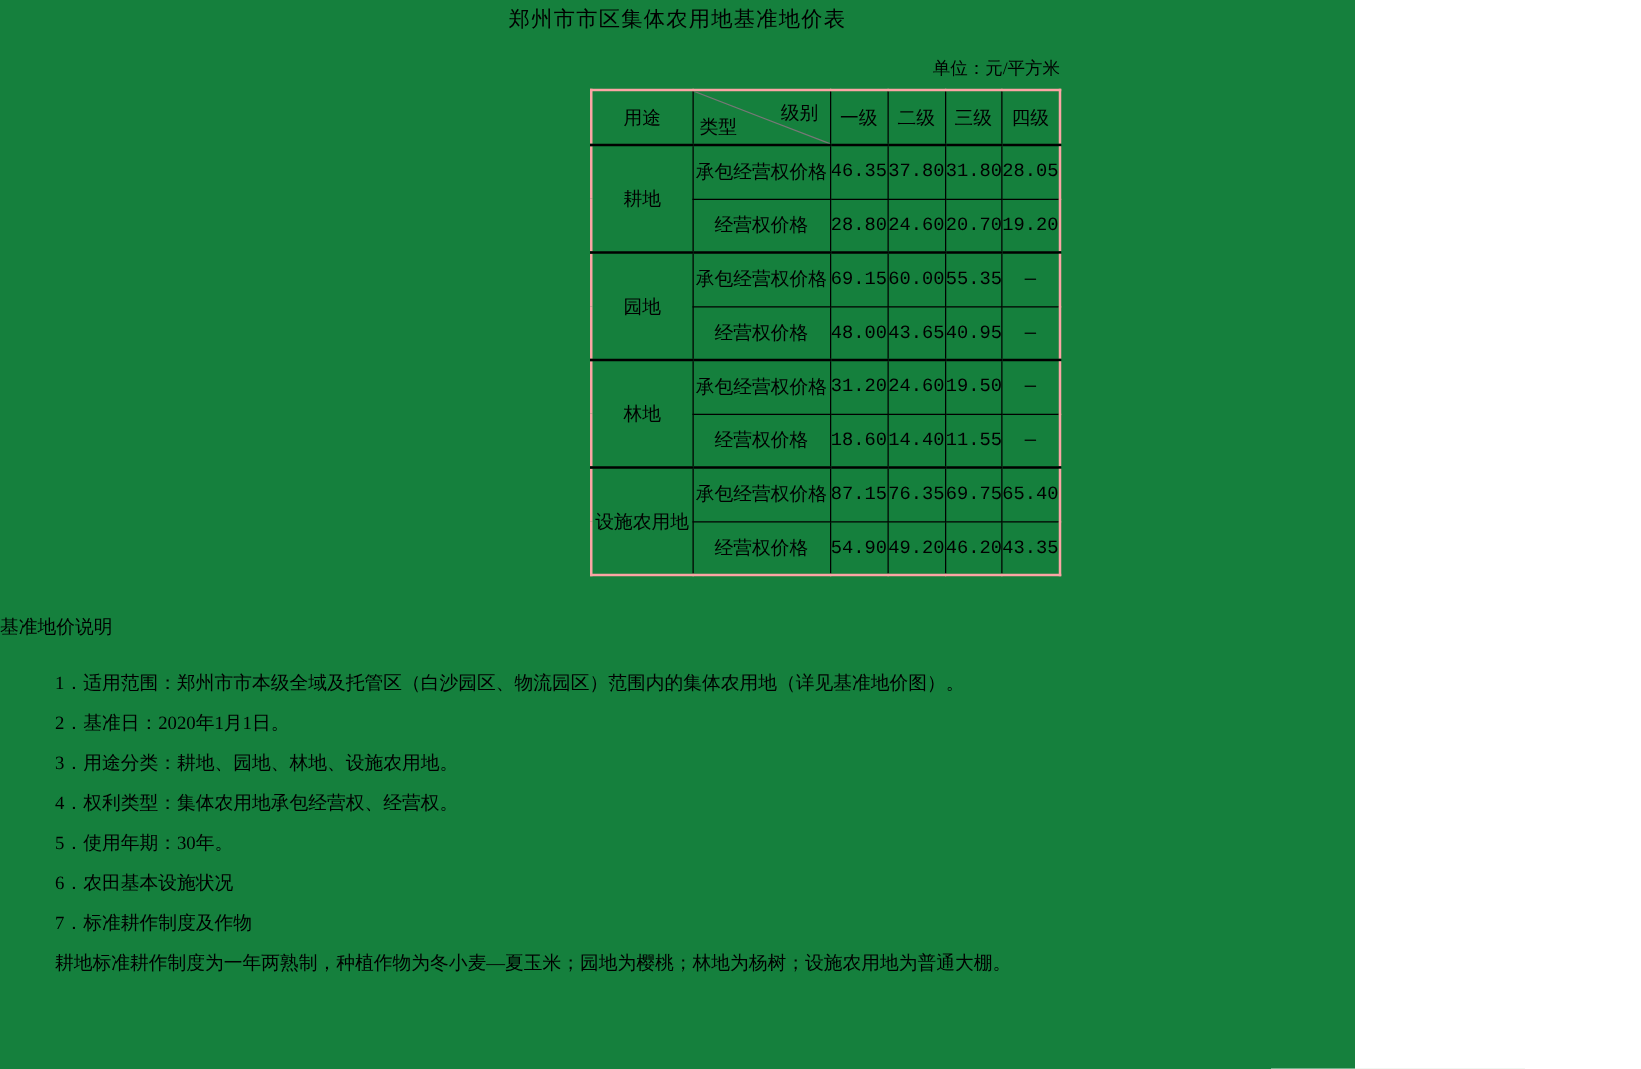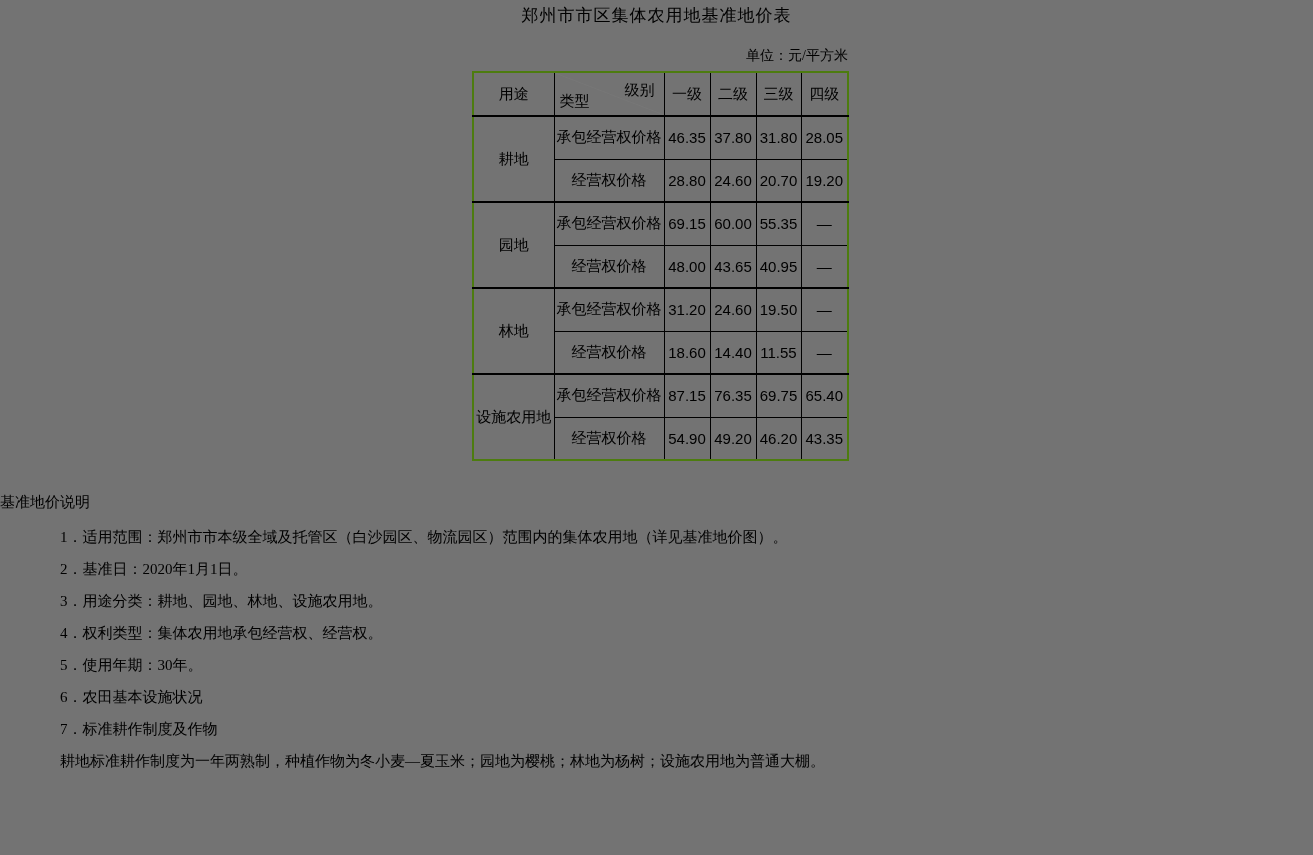--- a/index.html
+++ b/index.html
@@ -4,23 +4,23 @@
 <style>
   * { box-sizing: border-box; }
   html, body {
     margin: 0; padding: 0;
     background: #ffffff;
     color: #000000;
     font-family: "Liberation Serif", "DejaVu Serif", serif;
   }
   .page {
     position: relative;
-    width: 1313px;
+    width: 1084px;
     height: 855px;
-    background: #737373;
+    background: #15803d;
     overflow: hidden;
   }
   .doc-title {
     padding-top: 6px;
     text-align: center;
     font-size: 17px;
     line-height: 20px;
     letter-spacing: 1px;
   }
   .table-block {
@@ -31,35 +31,35 @@
     text-align: right;
     font-size: 14px;
     line-height: 16px;
     margin-bottom: 7px;
     padding-right: 1px;
   }
   table.price-table {
     border-collapse: collapse;
     table-layout: fixed;
     width: 375px;
-    border: 2px solid #4d7c0f;
+    border: 2px solid #fca5a5;
   }
   table.price-table td {
     border: 1px solid #000;
     text-align: center;
     vertical-align: middle;
     padding: 0;
     font-size: 15px;
     overflow: hidden;
   }
   tr.hrow td { height: 44px; }
   tr.drow td { height: 43px; }
   tr.gstart td { border-top: 2px solid #000; }
   td.val-cell {
-    font-family: Liberation Sans, sans-serif;
+    font-family: Liberation Mono, monospace;
     font-size: 14px;
   }
   td.type-cell { font-size: 14px; }
   td.diag-cell { position: relative; }
   .diag-svg {
     position: absolute;
     left: 0; top: 0;
     width: 100%; height: 100%;
     display: block;
   }
@@ -74,22 +74,22 @@
     bottom: 4px; left: 5px;
     font-size: 15px;
   }
   .notes { margin-top: 30px; }
   .notes-heading {
     text-align: left;
     font-size: 15px;
     line-height: 22px;
   }
   .notes-body {
-    margin-top: 8px;
-    padding: 0 24px;
+    margin-top: 18px;
+    padding: 0 8px;
   }
   p.note {
     margin: 0;
     font-size: 15px;
     line-height: 32px;
     text-indent: 36px;
     text-align: justify;
   }
 </style>
 </head>

